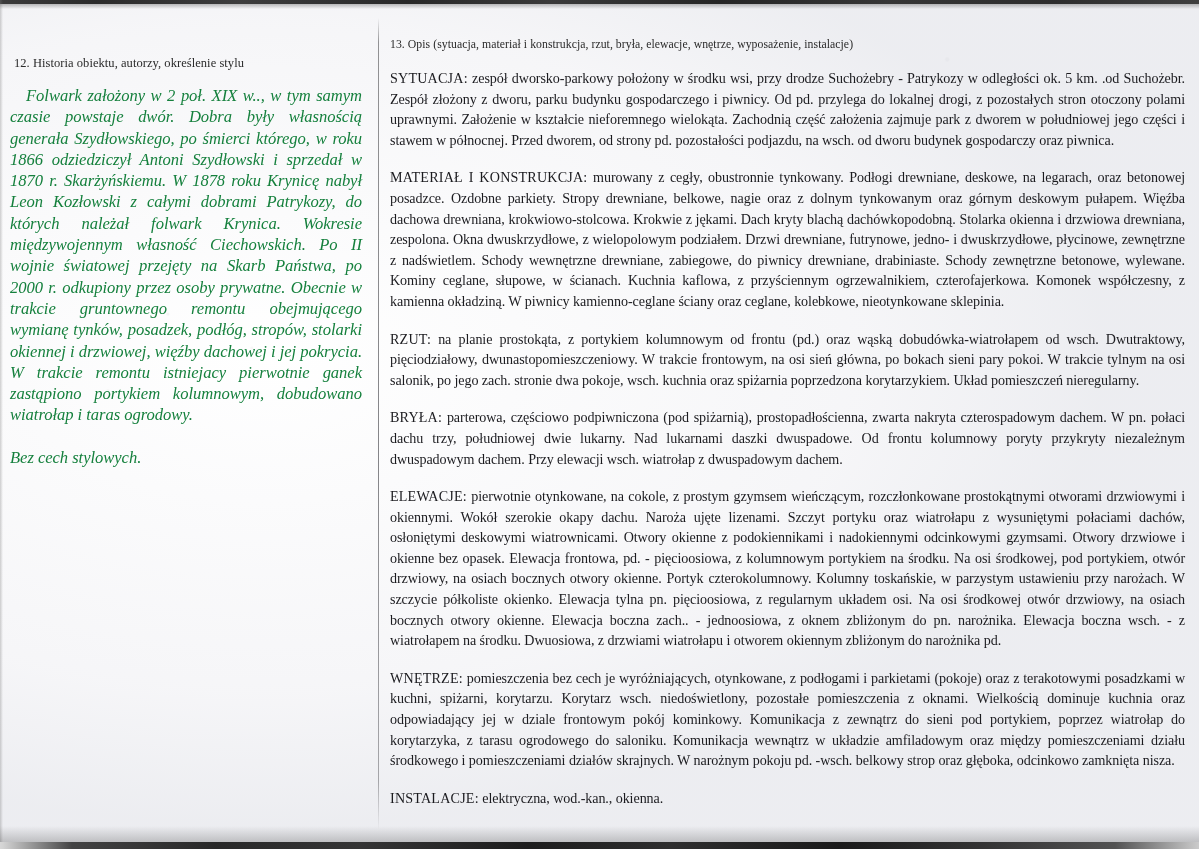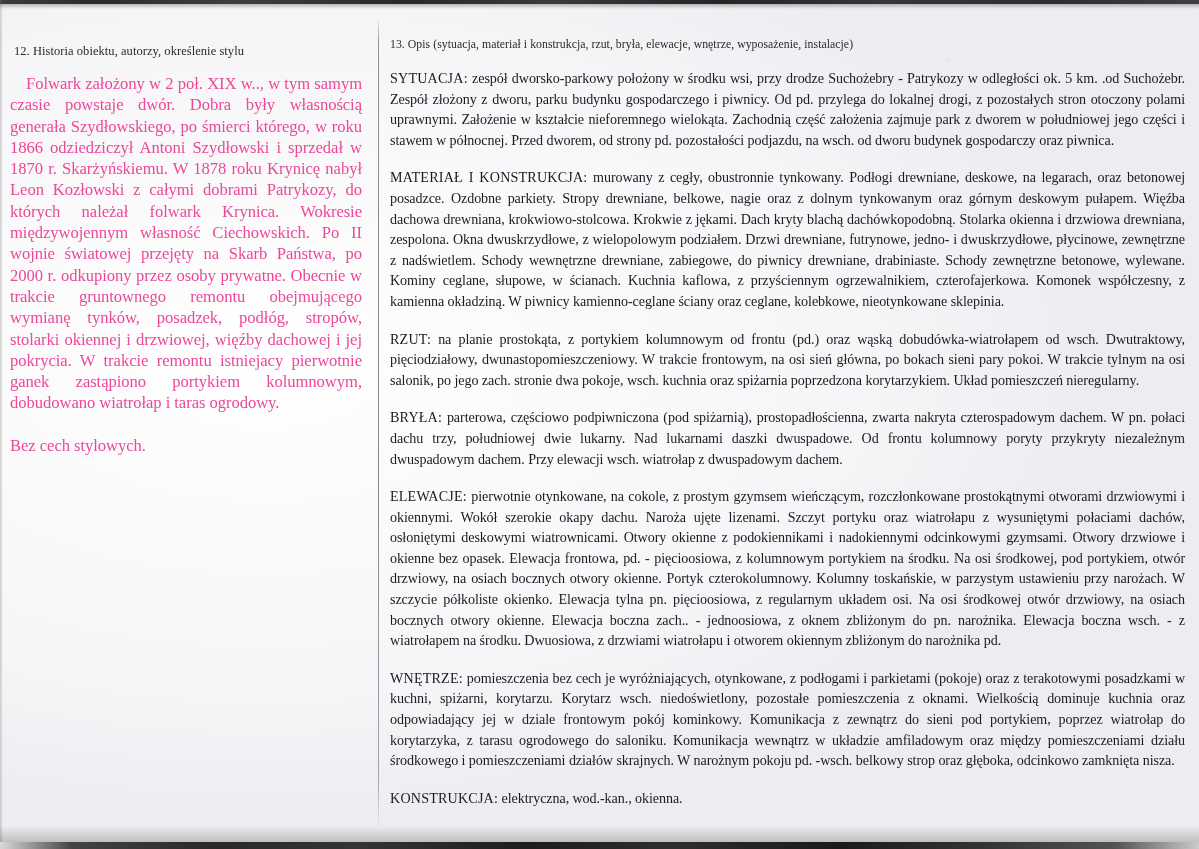--- a/index.html
+++ b/index.html
@@ -80,21 +80,21 @@
        rgba(120,120,124,.9) 55%, rgba(140,140,144,.75) 94%, rgba(170,170,170,0) 100%);
   }
 
   
   .col {
     position: absolute;
     box-sizing: border-box;
   }
   .col-left {
     left: 10px;
-    top: 44px;
+    top: 56px;
     width: 352px;
   }
   .col-right {
     left: 390px;
     top: 37px;
     width: 795px;
   }
 
   .section-head {
     font-family: "Liberation Serif", "DejaVu Serif", serif;
@@ -113,22 +113,23 @@
   }
 
   
   .left-body p {
     margin: 0 0 0 0;
     font-size: 16.6px;
     line-height: 21.3px;
     text-align: justify;
     text-justify: inter-word;
     text-indent: 16px;
-    color: #ec4899;
+    color: #15803d;
     letter-spacing: -0.05px;
+    font-style: italic;
   }
   .left-body p.plain {
     text-indent: 0;
   }
   .left-body .gap {
     height: 21px;
   }
 
   
   .right-body p {
@@ -215,19 +216,19 @@
 
       <p>
         <span class="lbl">ELEWACJE:</span><span><span> pierwotnie otynkowane, na cokole, z prostym gzymsem wieńczącym, rozczłonkowane prostokątnymi otworami drzwiowymi i okiennymi. Wokół szerokie okapy dachu. Naroża ujęte lizenami. Szczyt portyku oraz wiatrołapu z wysuniętymi połaciami dachów, osłoniętymi deskowymi wiatrownicami. Otwory okienne z podokiennikami i nadokiennymi odcinkowymi gzymsami. Otwory drzwiowe i okienne bez opasek. </span><span class="it">Elewacja frontowa, pd.</span><span> - pięcioosiowa, z kolumnowym portykiem na środku. Na osi środkowej, pod portykiem, otwór drzwiowy, na osiach bocznych otwory okienne. Portyk czterokolumnowy. Kolumny toskańskie, w parzystym ustawieniu przy narożach. W szczycie półkoliste okienko.  </span><span class="it">Elewacja tylna pn.</span><span> pięcioosiowa, z regularnym układem osi. Na osi środkowej otwór drzwiowy, na osiach bocznych otwory okienne.   </span><span class="it">Elewacja boczna zach..</span><span> - jednoosiowa, z oknem zbliżonym do pn. narożnika. </span><span class="it">Elewacja boczna wsch.</span><span> - z wiatrołapem na środku.  Dwuosiowa, z drzwiami wiatrołapu i otworem okiennym zbliżonym do narożnika pd.</span></span>
       </p>
 
       <p>
         <span class="lbl">WNĘTRZE:</span><span> pomieszczenia bez cech je wyróżniających, otynkowane, z podłogami i parkietami (pokoje) oraz z terakotowymi posadzkami w kuchni, spiżarni, korytarzu. Korytarz wsch. niedoświetlony, pozostałe pomieszczenia z oknami. Wielkością dominuje kuchnia oraz odpowiadający jej w dziale frontowym pokój kominkowy. Komunikacja z zewnątrz do sieni pod portykiem, poprzez wiatrołap do korytarzyka, z tarasu ogrodowego do saloniku. Komunikacja wewnątrz w układzie amfiladowym oraz między pomieszczeniami działu środkowego i pomieszczeniami działów skrajnych. W narożnym pokoju pd. -wsch.  belkowy strop oraz głęboka, odcinkowo zamknięta nisza.</span>
       </p>
 
       <p>
-        <span class="lbl">KONSTRUKCJA:</span><span> elektryczna, wod.-kan., okienna.</span>
+        <span class="lbl">INSTALACJE:</span><span> elektryczna, wod.-kan., okienna.</span>
       </p>
 
     </div>
   </div>
 
 </div>
 
 </body></html>

